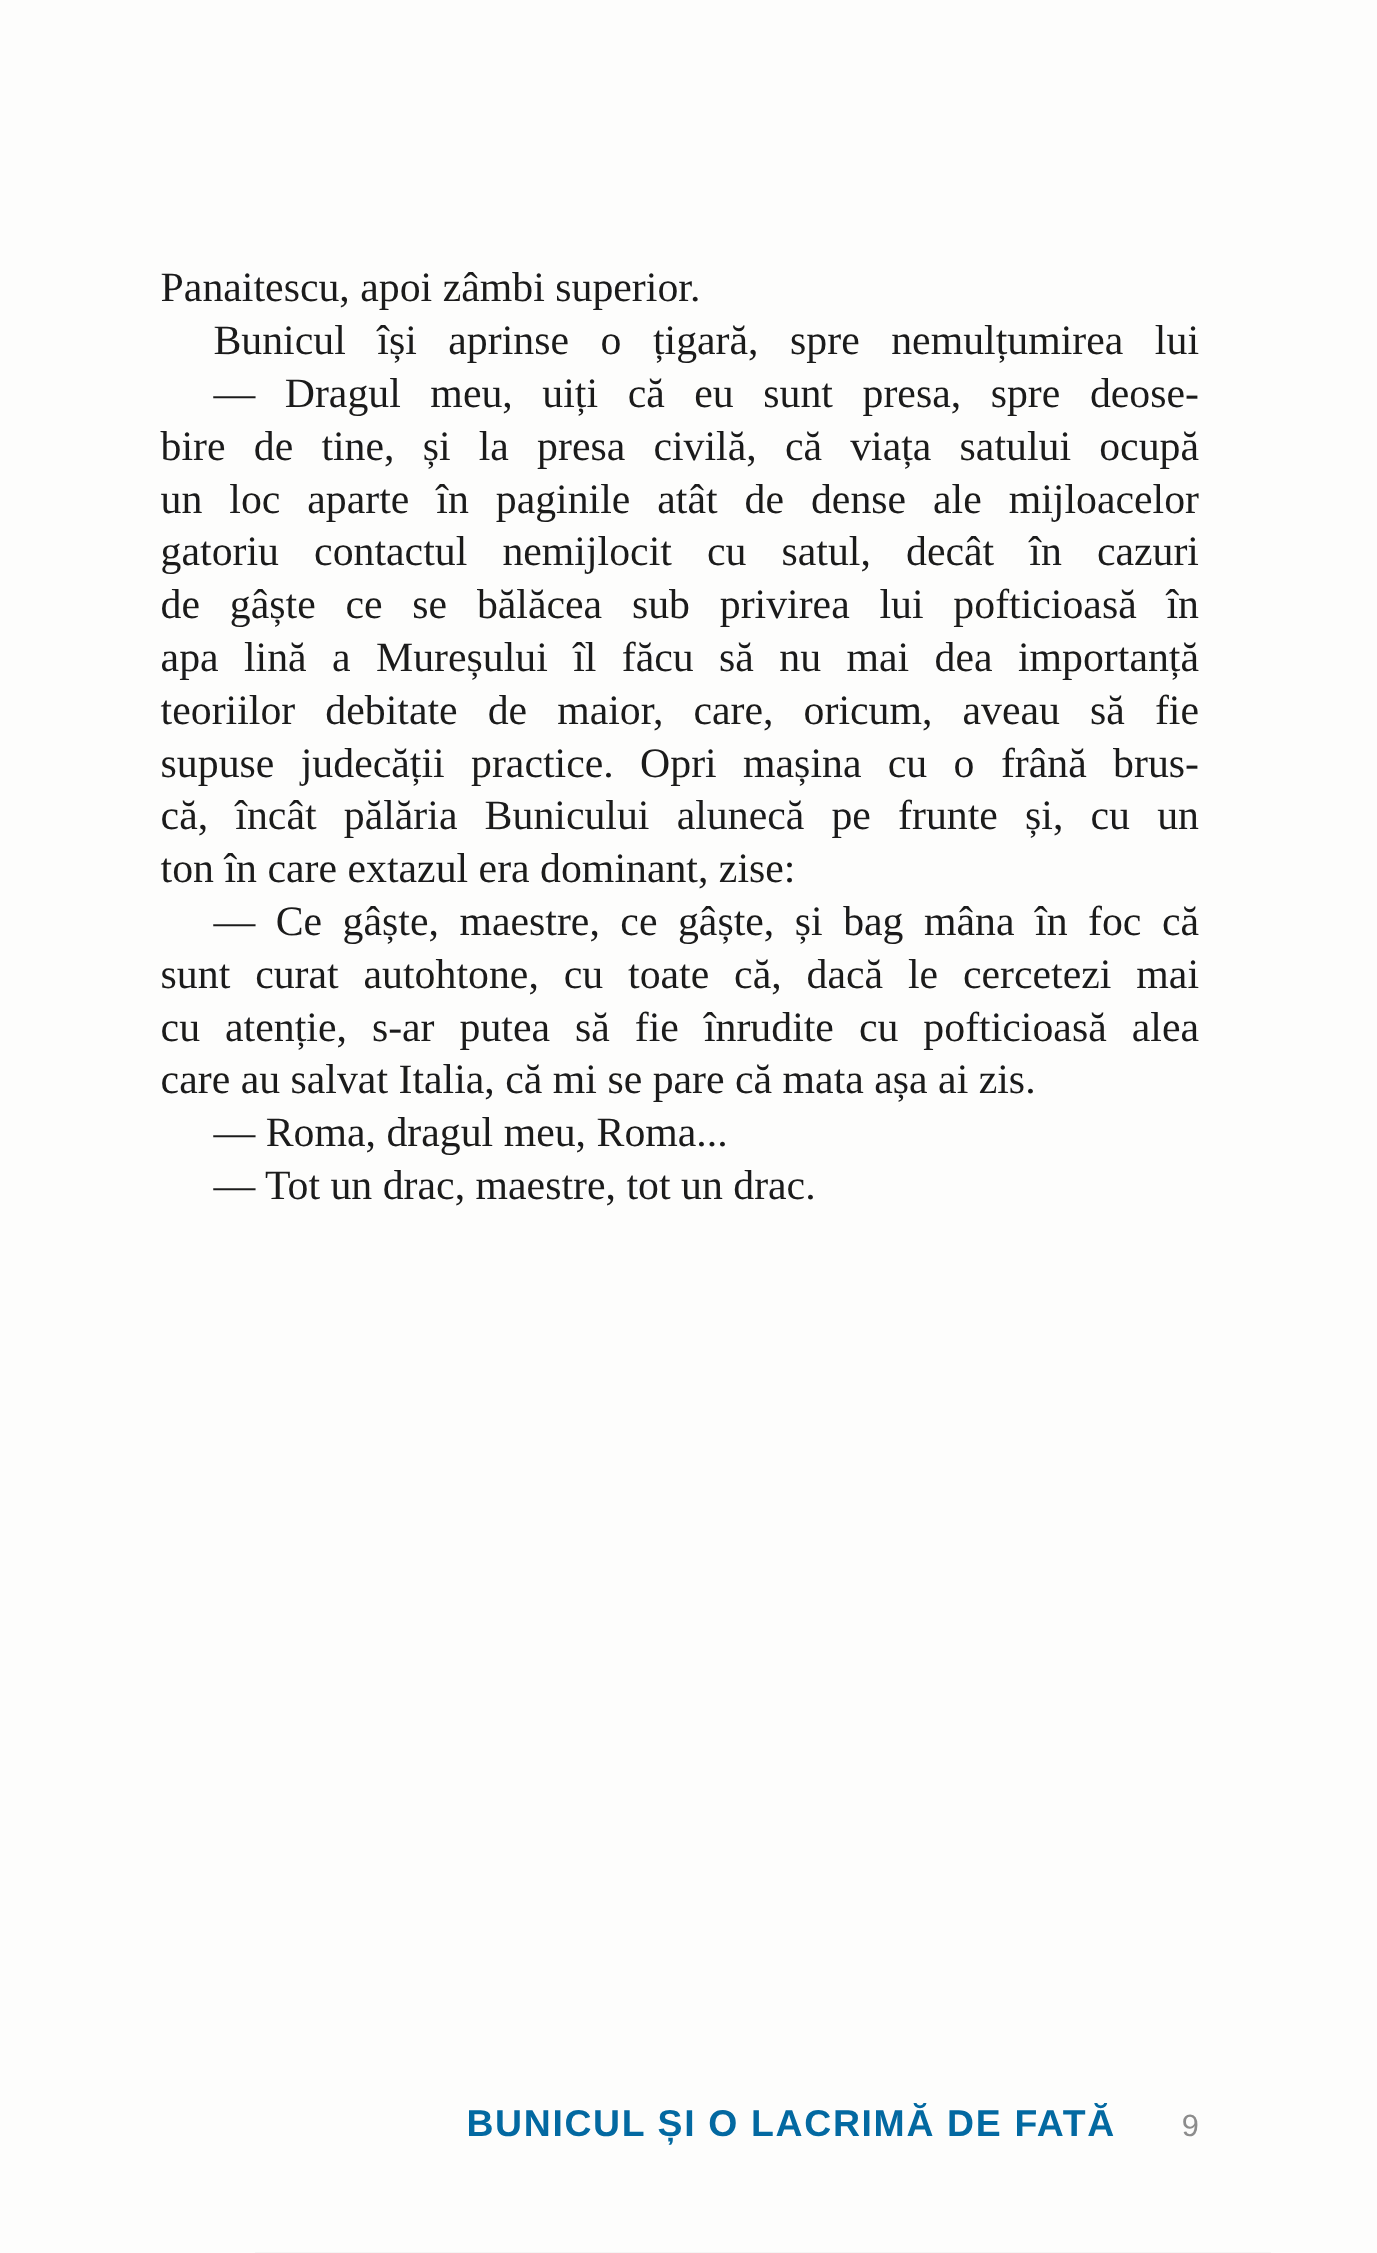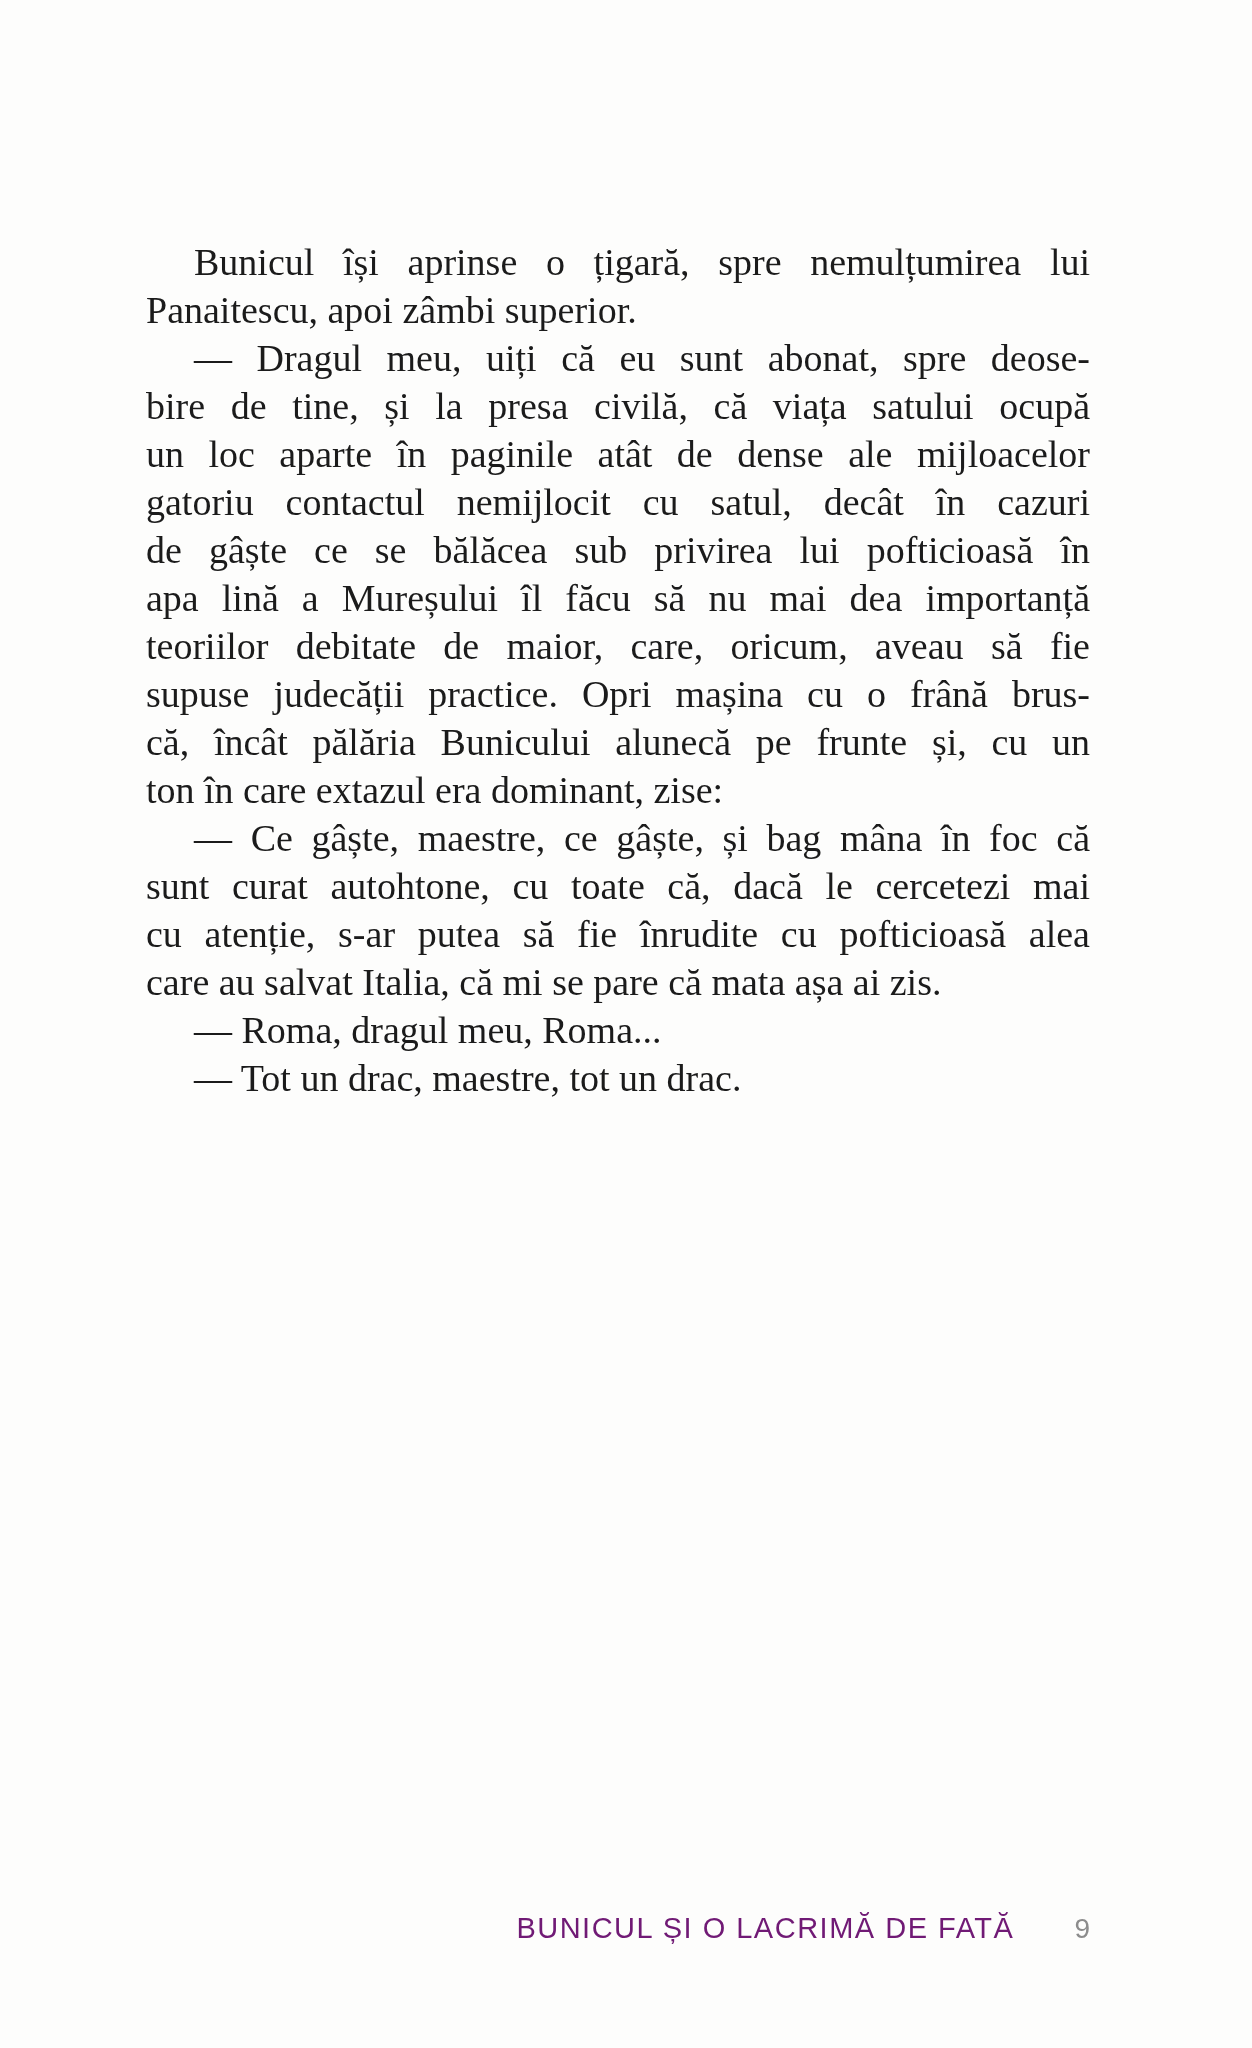--- a/index.html
+++ b/index.html
@@ -41,43 +41,43 @@
     position: absolute;
     left: 146px;
     top: 1912px;
     width: 944px;
     display: flex;
     justify-content: flex-end;
     align-items: baseline;
     font-family: "Liberation Sans", sans-serif;
   }
   .footer-title {
-    color: #701a75;
-    font-size: 29px;
+    color: #0369a1;
+    font-size: 34px;
     letter-spacing: 1.5px;
-    font-weight: 400;
+    font-weight: 700;
   }
   .footer-pagenum {
     color: #8c8c8c;
     font-size: 28px;
     margin-left: 60px;
   }
 </style>
 </head>
 <body>
 
 <div class="page">
 
   <div class="text-block" id="text-block">
       <div class="para">
+        <div class="line">Panaitescu, apoi zâmbi superior.</div>
         <div class="line indent just">Bunicul își aprinse o țigară, spre nemulțumirea lui</div>
-        <div class="line">Panaitescu, apoi zâmbi superior.</div>
       </div>
       <div class="para">
-        <div class="line indent just">— Dragul meu, uiți că eu sunt abonat, spre deose-</div>
+        <div class="line indent just">— Dragul meu, uiți că eu sunt presa, spre deose-</div>
         <div class="line just">bire de tine, și la presa civilă, că viața satului ocupă</div>
         <div class="line just">un loc aparte în paginile atât de dense ale mijloacelor</div>
         <div class="line just">gatoriu contactul nemijlocit cu satul, decât în cazuri</div>
       </div>
       <div class="para">
         <div class="line just">de gâște ce se bălăcea sub privirea lui pofticioasă în</div>
         <div class="line just">apa lină a Mureșului îl făcu să nu mai dea importanță</div>
         <div class="line just">teoriilor debitate de maior, care, oricum, aveau să fie</div>
         <div class="line just">supuse judecății practice. Opri mașina cu o frână brus-</div>
         <div class="line just">că, încât pălăria Bunicului alunecă pe frunte și, cu un</div>

